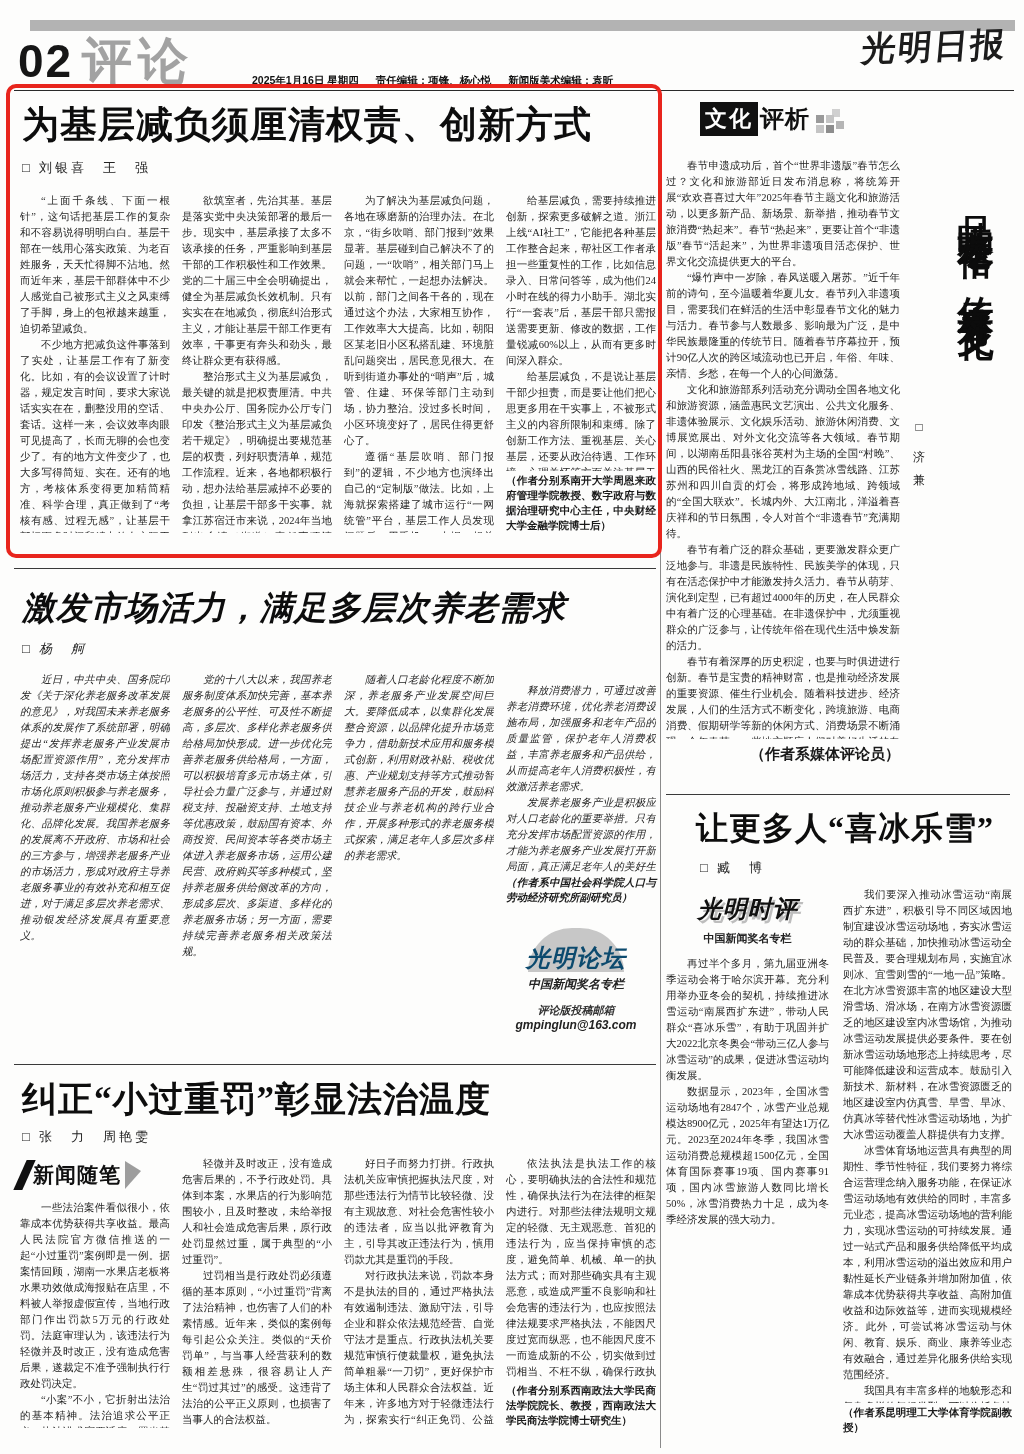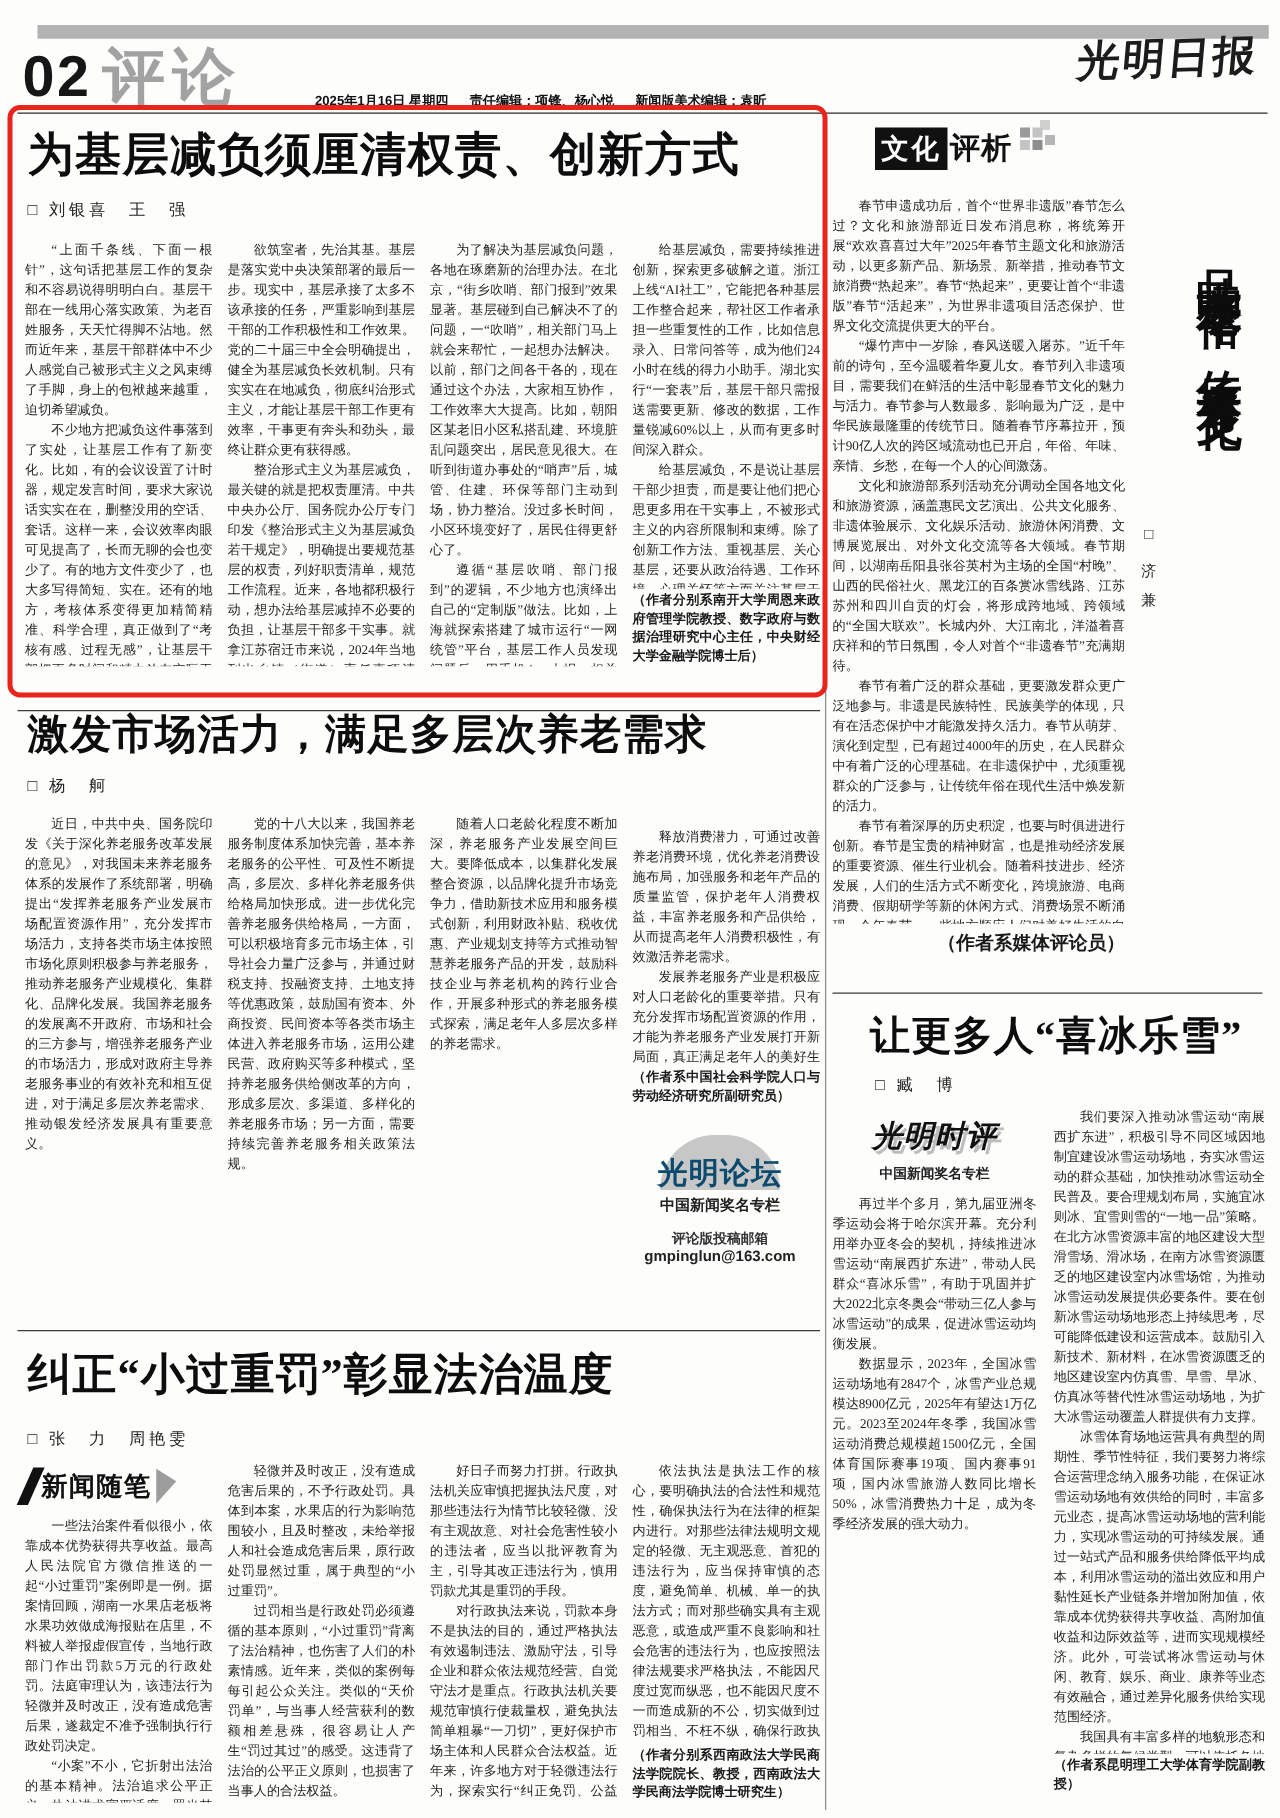--- a/index.html
+++ b/index.html
@@ -32,21 +32,21 @@
   #forumbox .t2{font-size:12px;font-weight:900;color:#222;margin-top:2px;}
   #forumbox .t3{font-size:11px;font-weight:900;color:#333;margin-top:10px;}
   #forumbox .t4{font-size:12px;font-weight:bold;color:#222;font-family:"Liberation Sans","DejaVu Sans",sans-serif;}
   #suibibox{display:flex;align-items:center;gap:4px;margin:4px 0 10px 0;height:44px;}
   #suibibox .slash{width:9px;height:30px;background:#111;transform:skewX(-24deg);}
   #suibibox .t1{font-size:21px;font-weight:900;color:#101010;letter-spacing:1px;font-family:"Liberation Sans","DejaVu Sans",sans-serif;}
   #suibibox .flag{width:0;height:0;border-left:16px solid #9d9d9d;border-top:10px solid transparent;border-bottom:18px solid transparent;}
   #shipingbox{padding:6px 0 10px 0;}
   #shipingbox .t1{font-size:24px;font-weight:900;font-style:italic;color:#111;text-shadow:3px 3px 0 #bdbdbd;letter-spacing:1px;}
   #shipingbox .t2{font-size:11px;font-weight:900;color:#222;margin-top:6px;}
-  #culturebadge{display:flex;gap:2px;}
+  #culturebadge{display:flex;align-items:center;gap:2px;}
   #culturebadge .b1{background:#111;color:#fff;font-weight:900;font-size:22px;padding:2px 5px;letter-spacing:2px;font-family:"Liberation Sans","DejaVu Sans",sans-serif;}
   #culturebadge .b2{color:#111;font-weight:900;font-size:24px;letter-spacing:1px;font-family:"Liberation Sans","DejaVu Sans",sans-serif;}
   #culturebadge .mosaic{width:8px;height:8px;background:#9a9a9a;margin-left:4px;
      box-shadow:10px 0 0 #c4c4c4,0 10px 0 #c4c4c4,10px 10px 0 #8d8d8d,20px 6px 0 #b5b5b5,16px -6px 0 #d0d0d0;}
   
   #culture-body{display:flex;flex-direction:column;}
   #culture-note{text-align:right;font-weight:bold;font-size:15px;margin-top:6px;}
   .vtitle{writing-mode:vertical-rl;font-size:36px;font-weight:900;letter-spacing:6px;color:#0c0c0c;line-height:1.15;}
   .vauthor{writing-mode:vertical-rl;font-size:12px;letter-spacing:6px;color:#222;}
   
@@ -94,21 +94,21 @@
           <p class="para">给基层减负，需要持续推进创新，探索更多破解之道。浙江上线“AI社工”，它能把各种基层工作整合起来，帮社区工作者承担一些重复性的工作，比如信息录入、日常问答等，成为他们24小时在线的得力小助手。湖北实行“一套表”后，基层干部只需报送需要更新、修改的数据，工作量锐减60%以上，从而有更多时间深入群众。</p>
           <p class="para">给基层减负，不是说让基层干部少担责，而是要让他们把心思更多用在干实事上，不被形式主义的内容所限制和束缚。除了创新工作方法、重视基层、关心基层，还要从政治待遇、工作环境、心理关怀等方面关注基层干部的需求，关心他们的成长，为增强群众获得感、提升基层治理能力注入更多动能。</p>
         </div>
       <div class="note">（作者分别系南开大学周恩来政府管理学院教授、数字政府与数据治理研究中心主任，中央财经大学金融学院博士后）</div>
     </div>
   </div>
 </div>
 
 <div class="abs hrule" style="left:14px;top:568px;width:642px;"></div>
 
-<div class="abs" id="article2" style="left:20px;top:564px;width:636px;height:482px;">
+<div class="abs" id="article2" style="left:20px;top:584px;width:636px;height:482px;font-style:italic;">
   <div class="a-title" style="font-size:33px;margin:6px 0 12px 2px;">激发市场活力，满足多层次养老需求</div>
   <div class="a-byline" style="margin:0 0 14px 2px;">□ 杨　舸</div>
   <div class="cols" style="height:376px;">
     <div class="ncol">
         <div class="coltext">
           <p class="para">近日，中共中央、国务院印发《关于深化养老服务改革发展的意见》，对我国未来养老服务体系的发展作了系统部署，明确提出“发挥养老服务产业发展市场配置资源作用”，充分发挥市场活力，支持各类市场主体按照市场化原则积极参与养老服务，推动养老服务产业规模化、集群化、品牌化发展。我国养老服务的发展离不开政府、市场和社会的三方参与，增强养老服务产业的市场活力，形成对政府主导养老服务事业的有效补充和相互促进，对于满足多层次养老需求、推动银发经济发展具有重要意义。</p>
         </div>
       </div>
     <div class="ncol">
         <div class="coltext">
@@ -133,21 +133,21 @@
         <div class="t3">评论版投稿邮箱</div>
         <div class="t4">gmpinglun@163.com</div>
       </div>
     </div>
   </div>
 </div>
 
 <div class="abs hrule" style="left:14px;top:1064px;width:642px;"></div>
 
 <div class="abs" id="article3" style="left:20px;top:1076px;width:636px;height:378px;">
-  <div class="a-title" style="font-size:35px;margin:4px 0 22px 2px;">纠正“小过重罚”彰显法治温度</div>
+  <div class="a-title" style="font-size:35px;margin:4px 0 8px 2px;">纠正“小过重罚”彰显法治温度</div>
   <div class="a-byline" style="margin:0 0 10px 2px;">□ 张　力　周艳雯</div>
   <div class="cols" style="height:272px;">
     <div class="ncol">
       <div id="suibibox">
         <div class="slash"></div>
         <div class="t1">新闻随笔</div>
         <div class="flag"></div>
       </div>
       <div class="coltext">
           <p class="para">一些法治案件看似很小，依靠成本优势获得共享收益。最高人民法院官方微信推送的一起“小过重罚”案例即是一例。据案情回顾，湖南一水果店老板将水果功效做成海报贴在店里，不料被人举报虚假宣传，当地行政部门作出罚款5万元的行政处罚。法庭审理认为，该违法行为轻微并及时改正，没有造成危害后果，遂裁定不准予强制执行行政处罚决定。</p>

